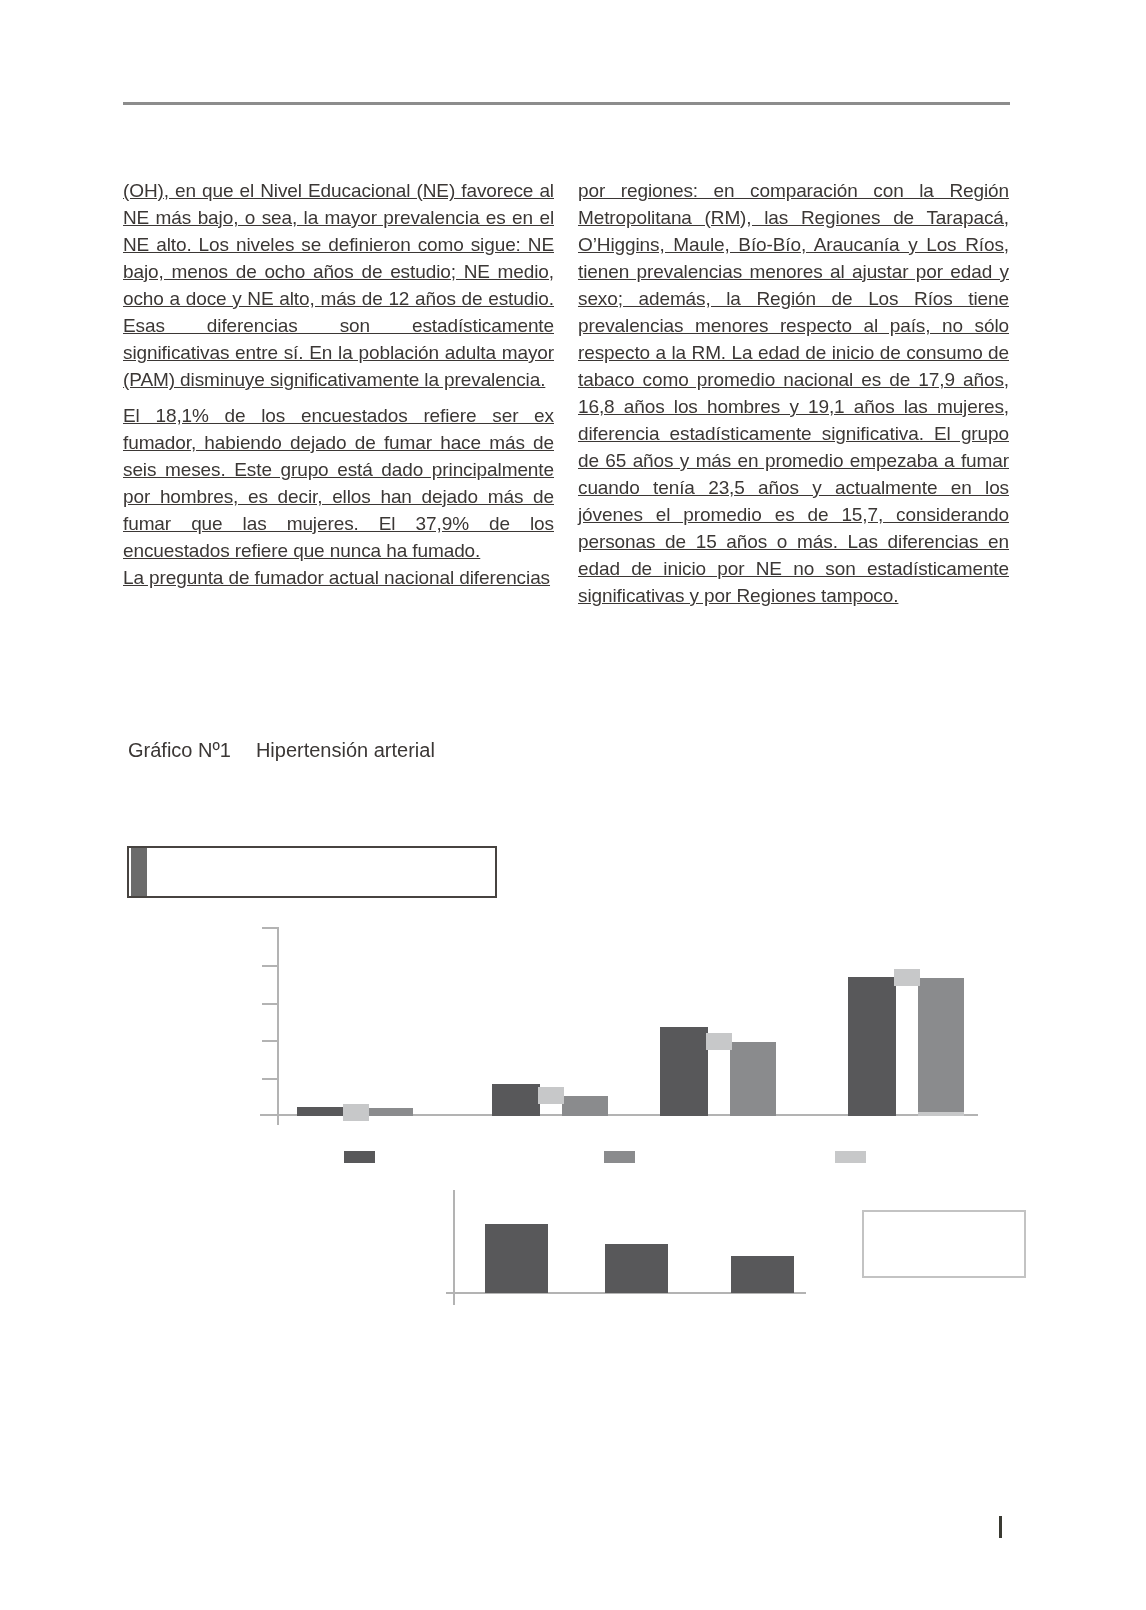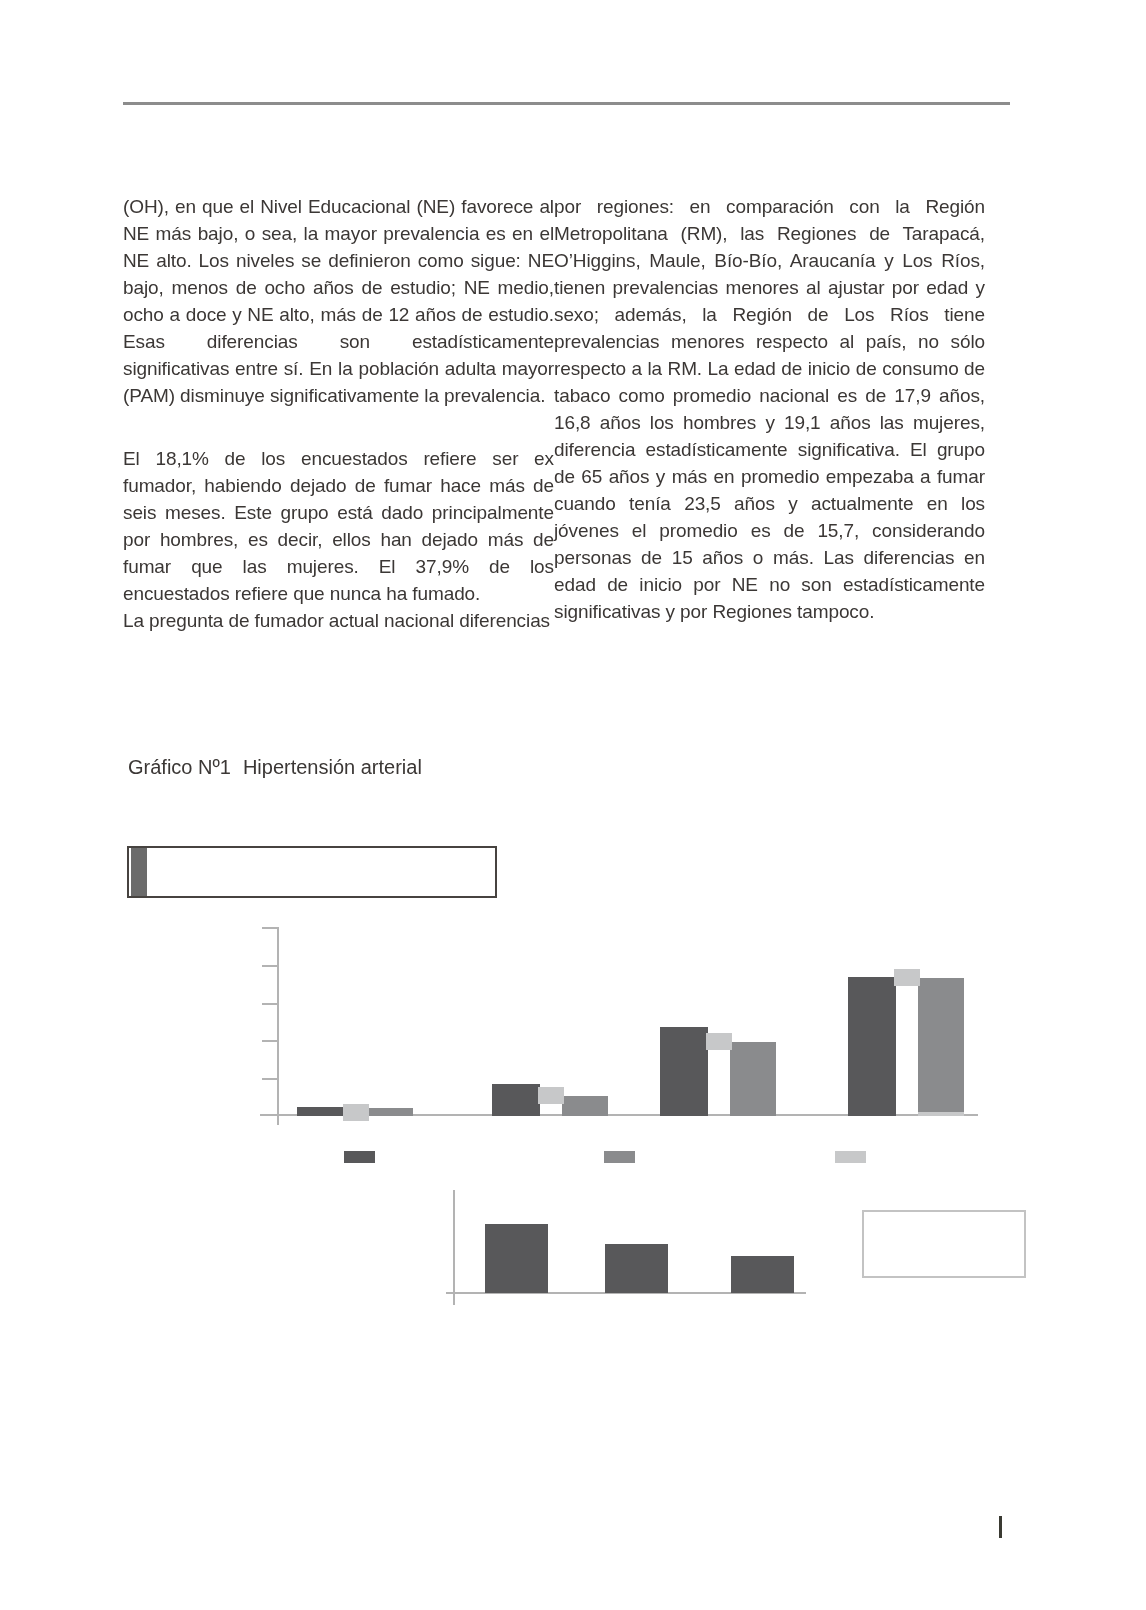--- a/index.html
+++ b/index.html
@@ -5,25 +5,25 @@
   :root{
     --ink:#3b3735; --rule:#8c8c8c; --axis:#b3b3b3;
     --bar-dark:#58585a; --bar-gray:#8a8b8d; --marker-light:#c7c8c9;
     --box1-border:#474340; --box1-tab:#6b6b6b; --box2-border:#c3c3c3;
   }
   html,body{margin:0;padding:0;background:#ffffff;}
   .page{position:relative;width:1146px;height:1610px;background:#ffffff;overflow:hidden;
         font-family:"Liberation Sans","DejaVu Sans",sans-serif;color:var(--ink);}
   .abs{position:absolute;}
   .top-rule{left:123px;top:102px;width:887px;height:3px;background:var(--rule);}
-  .columns{left:123px;top:193px;width:887px;display:flex;}
+  .columns{left:123px;top:177px;width:887px;display:flex;gap:24px;text-decoration:underline;}
   .col{width:431px;font-size:19px;line-height:27px;text-align:justify;letter-spacing:-0.1px;}
   .col p{margin:0;}
-  .col p.mt{margin-top:36px;}
-  .caption{left:128px;top:756px;display:flex;align-items:baseline;gap:12px;font-size:20px;}
+  .col p.mt{margin-top:9px;}
+  .caption{left:128px;top:739px;display:flex;align-items:baseline;gap:25px;font-size:20px;}
   .caption .bold{font-weight:normal;font-size:20px;}
   .legend-box1{left:127px;top:846px;width:366px;height:48px;border:2px solid var(--box1-border);background:#fff;}
   .legend-box1 .tab{position:absolute;left:2px;top:0;width:16px;height:100%;background:var(--box1-tab);}
   .axis-v{width:2px;background:var(--axis);}
   .axis-h{height:2px;background:var(--axis);}
   .tick{height:2px;width:16px;background:var(--axis);}
   .swatch{height:12px;width:31px;}
   .legend-box2{left:862px;top:1210px;width:160px;height:64px;border:2px solid var(--box2-border);background:#fff;}
   .page-mark{left:999px;top:1516px;width:3px;height:22px;background:#3a3a32;}
   .bar{position:absolute;}

